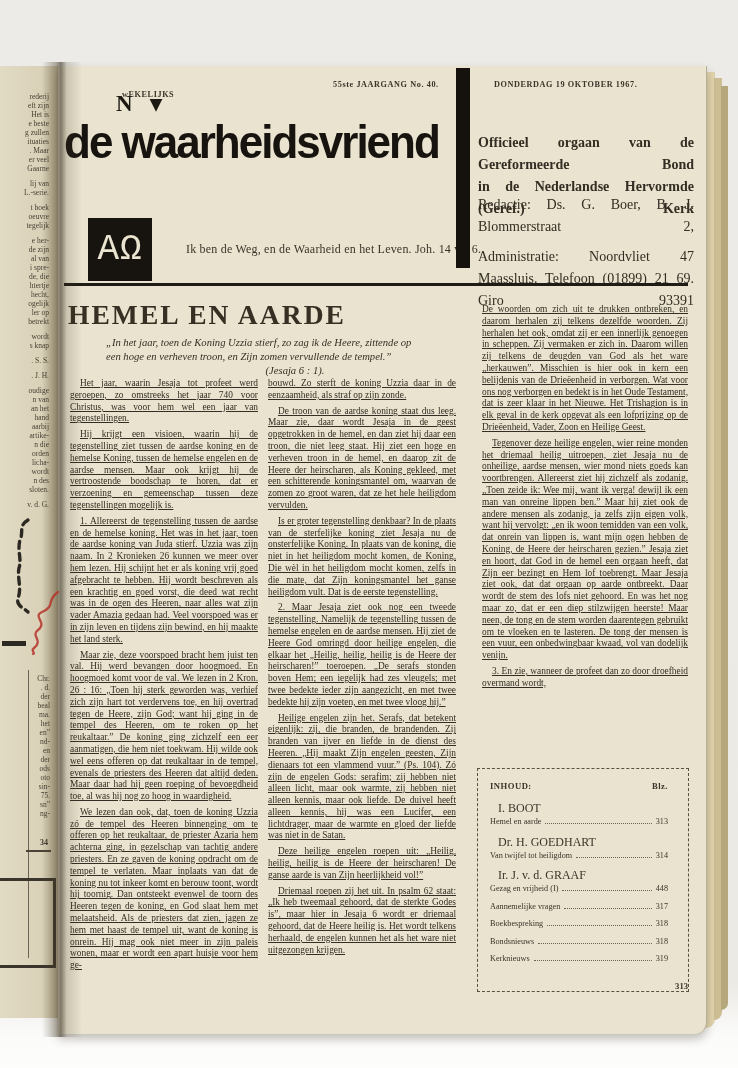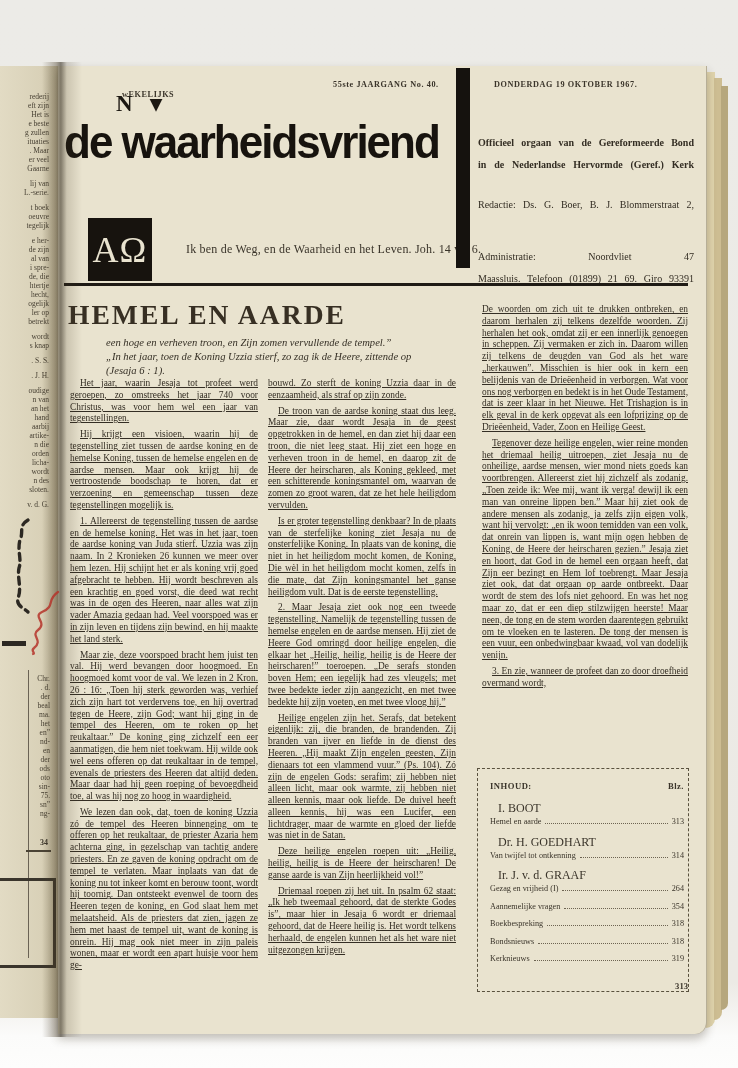--- a/index.html
+++ b/index.html
@@ -51,51 +51,51 @@
   .hdr-date{left:436px;top:14px;}
   .print-mark{left:58px;top:24px;font-family:"Liberation Serif",serif;font-weight:bold;
               font-size:23px;color:#1c1812;letter-spacing:6px;}
 
   .masthead{left:6px;top:50px;font-family:"Liberation Sans",sans-serif;font-weight:bold;
             font-size:44px;letter-spacing:-2px;color:#17130e;white-space:nowrap;
             transform:scaleY(1.04);transform-origin:left top;}
 
   .ao-box{left:30px;top:152px;width:64px;height:63px;background:#17130e;
           display:flex;align-items:center;justify-content:center;}
-  .ao-box span{font-family:Liberation Serif, serif;font-size:36px;color:#e9e3cf;
+  .ao-box span{font-family:Liberation Mono, monospace;font-size:36px;color:#e9e3cf;
                letter-spacing:1px;line-height:1;}
   .verse{left:128px;top:176px;font-size:12px;color:#3a342a;white-space:nowrap;letter-spacing:.2px;}
 
   .vbar{left:398px;top:2px;width:14px;height:200px;background:#15120e;}
 
-  .infoblock{left:420px;width:216px;font-size:10px;line-height:22px;color:#332d23;
+  .infoblock{left:420px;width:216px;font-size:14px;line-height:22px;color:#332d23;
              text-align:justify;text-align-last:justify;word-spacing:1.5px;white-space:normal;}
   .org{top:66px;font-weight:bold;}
   .red-block{top:128px;}
   .adm{top:180px;}
   .jline{display:block !important;}
 
   .hrule{left:6px;top:217px;width:624px;height:3px;background:#1f1b15;}
 
   .headline{left:10px;top:234px;font-size:27px;font-weight:bold;letter-spacing:2px;
             color:#372f23;white-space:nowrap;transform:scaleX(1.02);transform-origin:left top;}
 
   .quote{left:48px;top:270px;width:378px;font-style:italic;font-size:10.6px;line-height:14px;
          color:#352f25;}
-  .quote .qref{text-align:left;font-style:italic;}
+  .quote .qref{text-align:center;font-style:italic;}
 
   .colbody{font-size:9.4px;line-height:11.8px;color:#342e24;text-align:justify;overflow:hidden;}
   .colbody p{margin:4px;text-indent:10px;text-decoration:underline;}
   .colbody.cont p:first-of-type{text-indent:0;}
   .col1{left:8px;top:308px;width:196px;height:632px;}
   .col2{left:206px;top:308px;width:196px;height:632px;}
   .col3{left:420px;top:234px;width:214px;height:464px;}
 
   .inhoud{left:419px;top:702px;width:212px;height:224px;box-sizing:border-box;
-          border:1px dashed #59513e;padding:12px 4px 8px 12px;color:#3a342a;}
+          border:1px dashed #59513e;padding:12px 20px 8px 12px;color:#3a342a;}
   .inhoud-head{display:flex;justify-content:space-between;font-size:8.6px;font-weight:bold;
                letter-spacing:.5px;margin-bottom:10px;}
   .entry{margin-bottom:8.5px;}
   .entry .author{font-size:12px;text-indent:8px;margin-bottom:1px;}
   .entry .row{display:flex;align-items:flex-end;}
   .entry .etitle{font-size:8.2px;white-space:nowrap;}
   .entry .leader{flex:1;border-bottom:1px dotted #6d6452;margin:0 4px 2px;}
   .entry .pg{font-size:8.2px;}
 
   .pageno{left:560px;top:915px;width:70px;text-align:right;font-size:8.6px;font-weight:bold;
@@ -215,22 +215,22 @@
     <div class="abs infoblock adm">
       <span class="jline">Administratie: Noordvliet 47</span>
       <span class="jline">Maassluis. Telefoon (01899) 21 69. Giro 93391</span>
     </div>
 
     <div class="abs hrule"></div>
 
     <h1 class="abs headline" style="margin:0;">HEMEL EN AARDE</h1>
 
     <div class="abs quote">
+      <div>„In het jaar, toen de Koning Uzzia stierf, zo zag ik de Heere, zittende op</div>
       <div>een hoge en verheven troon, en Zijn zomen vervullende de tempel.”</div>
-      <div>„In het jaar, toen de Koning Uzzia stierf, zo zag ik de Heere, zittende op</div>
       <div class="qref">(Jesaja 6 : 1).</div>
     </div>
 
     <div class="abs colbody col1">
 
     <p class="para">Het jaar, waarin Jesaja tot profeet werd geroepen, zo omstreeks het jaar 740 voor Christus, was voor hem wel een jaar van tegenstellingen.</p>
         <p class="para">Hij krijgt een visioen, waarin hij de tegenstelling ziet tussen de aardse koning en de hemelse Koning, tussen de hemelse engelen en de aardse mensen. Maar ook krijgt hij de vertroostende boodschap te horen, dat er verzoening en gemeenschap tussen deze tegenstellingen mogelijk is.</p>
         <p class="para">1. Allereerst de tegenstelling tussen de aardse en de hemelse koning. Het was in het jaar, toen de aardse koning van Juda stierf. Uzzia was zijn naam. In 2 Kronieken 26 kunnen we meer over hem lezen. Hij schijnt het er als koning vrij goed afgebracht te hebben. Hij wordt beschreven als een krachtig en goed vorst, die deed wat recht was in de ogen des Heeren, naar alles wat zijn vader Amazia gedaan had. Veel voorspoed was er in zijn leven en tijdens zijn bewind, en hij maakte het land sterk.</p>
         <p class="para">Maar zie, deze voorspoed bracht hem juist ten val. Hij werd bevangen door hoogmoed. En hoogmoed komt voor de val. We lezen in 2 Kron. 26 : 16: „Toen hij sterk geworden was, verhief zich zijn hart tot verdervens toe, en hij overtrad tegen de Heere, zijn God; want hij ging in de tempel des Heeren, om te roken op het reukaltaar.” De koning ging zichzelf een eer aanmatigen, die hem niet toekwam. Hij wilde ook wel eens offeren op dat reukaltaar in de tempel, evenals de priesters des Heeren dat altijd deden. Maar daar had hij geen roeping of bevoegdheid toe, al was hij nog zo hoog in waardigheid.</p>
         <p class="para">We lezen dan ook, dat, toen de koning Uzzia zó de tempel des Heeren binnenging om te offeren op het reukaltaar, de priester Azaria hem achterna ging, in gezelschap van tachtig andere priesters. En ze gaven de koning opdracht om de tempel te verlaten. Maar inplaats van dat de koning nu tot inkeer komt en berouw toont, wordt hij toornig. Dan ontsteekt evenwel de toorn des Heeren tegen de koning, en God slaat hem met melaatsheid. Als de priesters dat zien, jagen ze hem met haast de tempel uit, want de koning is onrein. Hij mag ook niet meer in zijn paleis wonen, maar er wordt een apart huisje voor hem ge-</p>
@@ -264,41 +264,41 @@
             <div class="row">
               <span class="etitle">Hemel en aarde</span>
               <span class="leader"></span>
               <span class="pg">313</span>
             </div>
           </div>
 
           <div class="entry">
             <div class="author">Dr. H. GOEDHART</div>
             <div class="row">
-              <span class="etitle">Van twijfel tot ontkenning</span>
+              <span class="etitle">Van twijfel tot heiligdom</span>
               <span class="leader"></span>
               <span class="pg">314</span>
             </div>
           </div>
 
           <div class="entry">
             <div class="author">Ir. J. v. d. GRAAF</div>
             <div class="row">
               <span class="etitle">Gezag en vrijheid (I)</span>
               <span class="leader"></span>
-              <span class="pg">264</span>
+              <span class="pg">448</span>
             </div>
           </div>
 
           <div class="entry">
 
             <div class="row">
               <span class="etitle">Aannemelijke vragen</span>
               <span class="leader"></span>
-              <span class="pg">354</span>
+              <span class="pg">317</span>
             </div>
           </div>
 
           <div class="entry">
 
             <div class="row">
               <span class="etitle">Boekbespreking</span>
               <span class="leader"></span>
               <span class="pg">318</span>
             </div>

